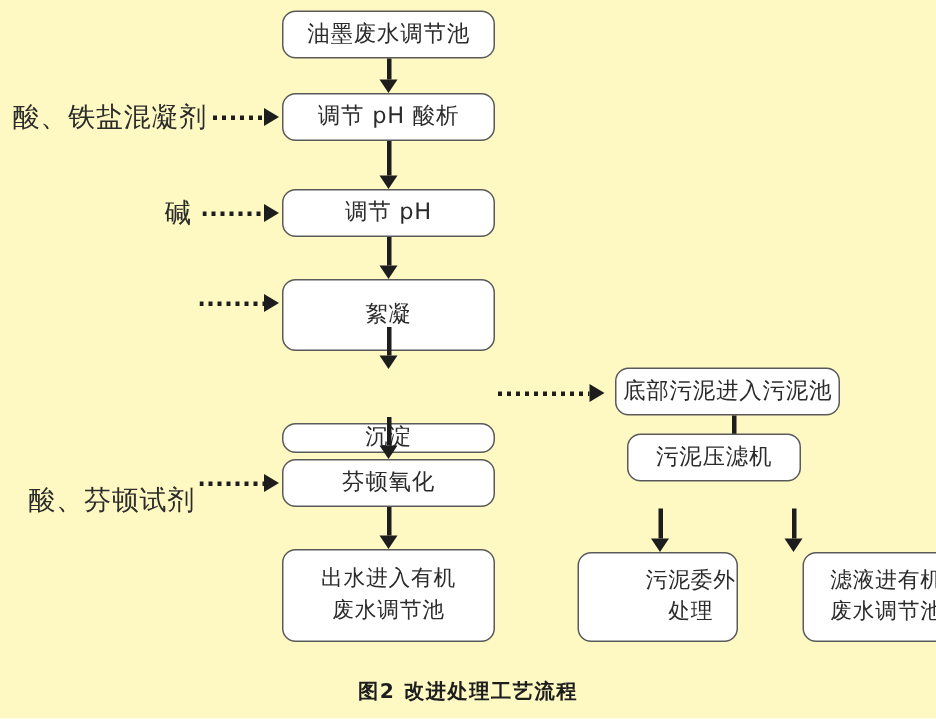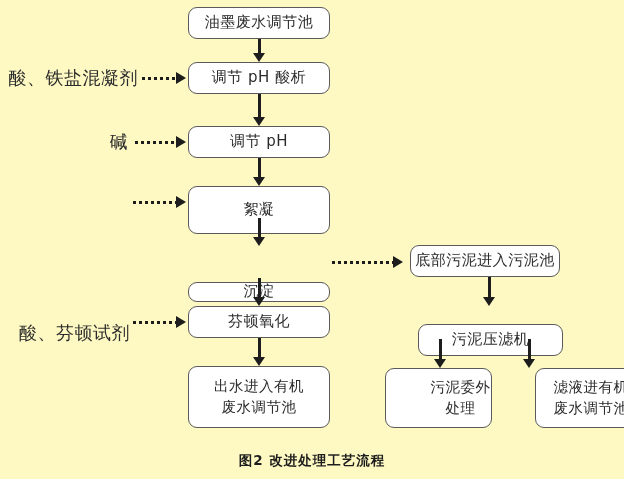--- a/index.html
+++ b/index.html
@@ -136,21 +136,21 @@
   <div class="arrow-right" style="left:176px;top:316px;"></div>
 
   <div class="dot-line" style="left:332px;top:260.5px;width:61px;"></div>
   <div class="arrow-right" style="left:393px;top:256px;"></div>
 
   <div class="node" style="left:410px;top:245px;width:150px;height:32px;">底部污泥进入污泥池</div>
 
   <div class="v-line" style="left:487.5px;top:277px;height:20px;"></div>
   <div class="arrow-down" style="left:483px;top:297px;"></div>
 
-  <div class="node" style="left:418px;top:324px;width:145px;height:32px;">污泥压滤机</div>
+  <div class="node" style="left:418px;top:289px;width:116px;height:32px;">污泥压滤机</div>
 
   <div class="v-line" style="left:438.5px;top:339px;height:20px;"></div>
   <div class="arrow-down" style="left:434px;top:359px;"></div>
 
   <div class="v-line" style="left:527.5px;top:339px;height:20px;"></div>
   <div class="arrow-down" style="left:523px;top:359px;"></div>
 
   <div class="node two-line" style="left:385px;top:368px;width:107px;height:60px;padding-left:44px;">污泥委外
 处理</div>
 

